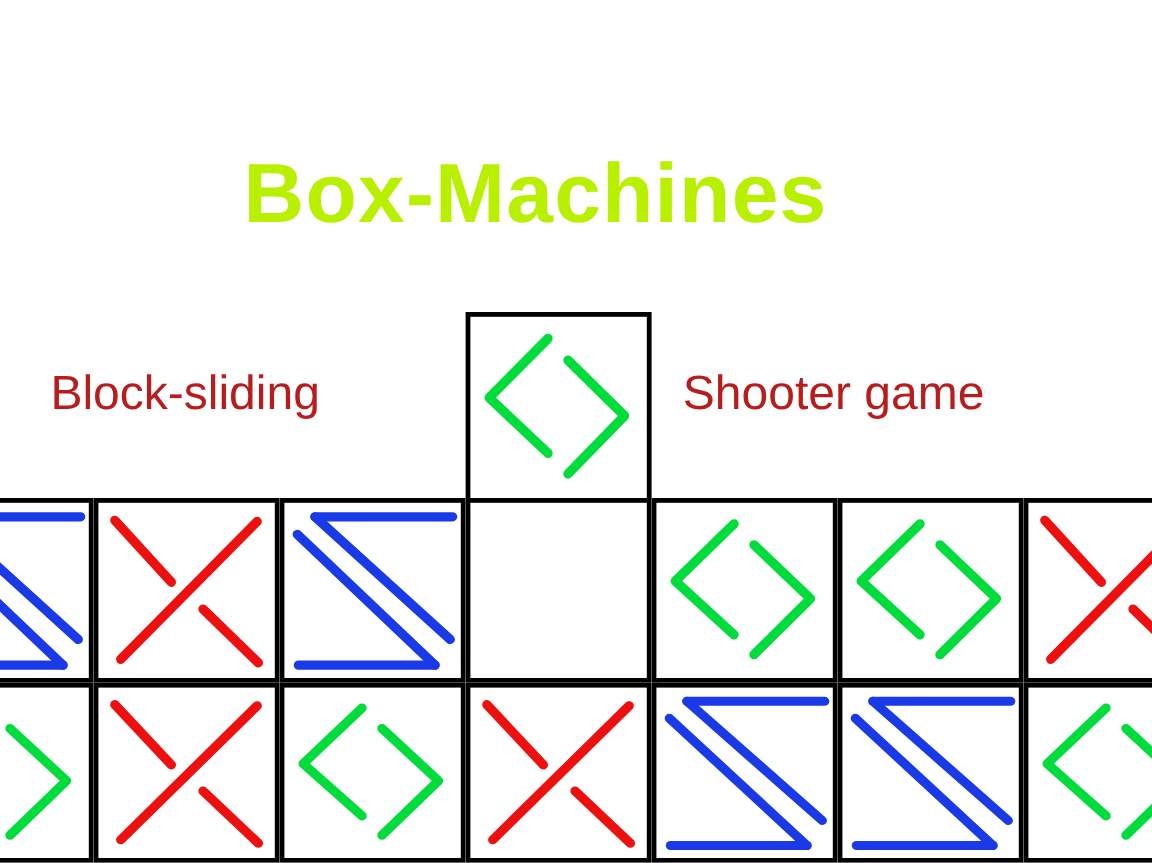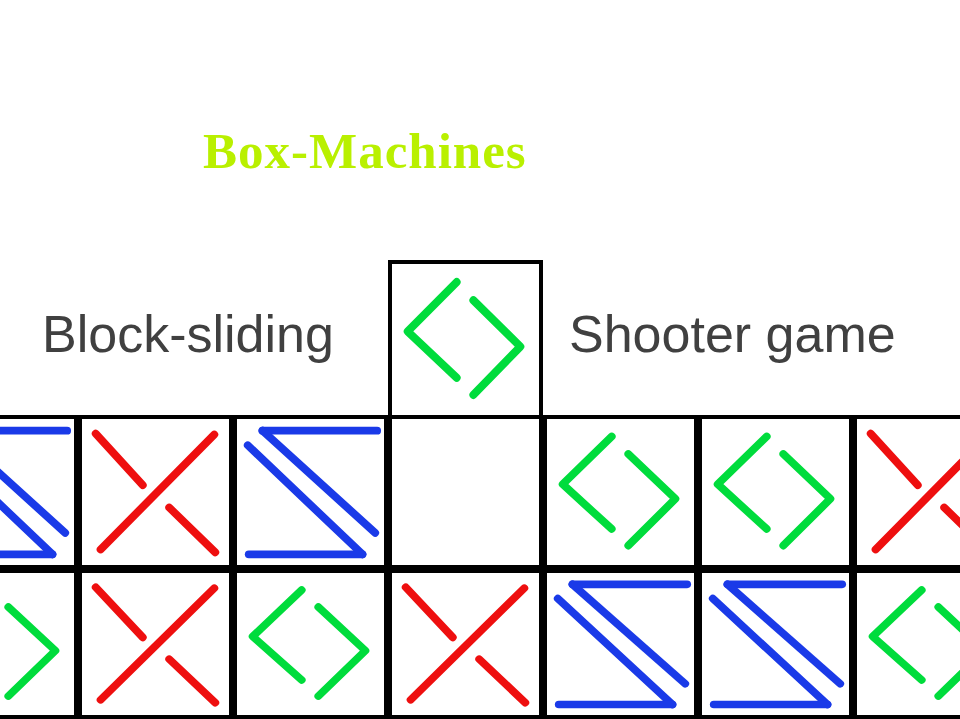--- a/index.html
+++ b/index.html
@@ -6,34 +6,33 @@
   body {
     width: 960px; height: 719px;
     overflow: hidden;
     background: #ffffff;
     position: relative;
     font-family: "Liberation Sans", sans-serif;
   }
   .title {
     position: absolute;
     left: 203px; top: 126px;
-    font-size: 51px;
+    font-size: 70px;
     font-weight: 600;
     letter-spacing: 1px;
     line-height: 1;
     white-space: nowrap;
     margin: 0;
-    font-family: Liberation Serif, serif;
   }
   .menu-label {
     position: absolute;
     top: 308px;
-    font-size: 52px;
+    font-size: 40px;
     font-weight: 400;
-    color: #404040;
+    color: #b91c1c;
     line-height: 1;
     white-space: nowrap;
     cursor: pointer;
   }
   .menu-label.left  { left: 42px;  }
   .menu-label.right { left: 569px; }
   .cell {
     position: absolute;
     background: #ffffff;
     border: 4px solid #000000;

